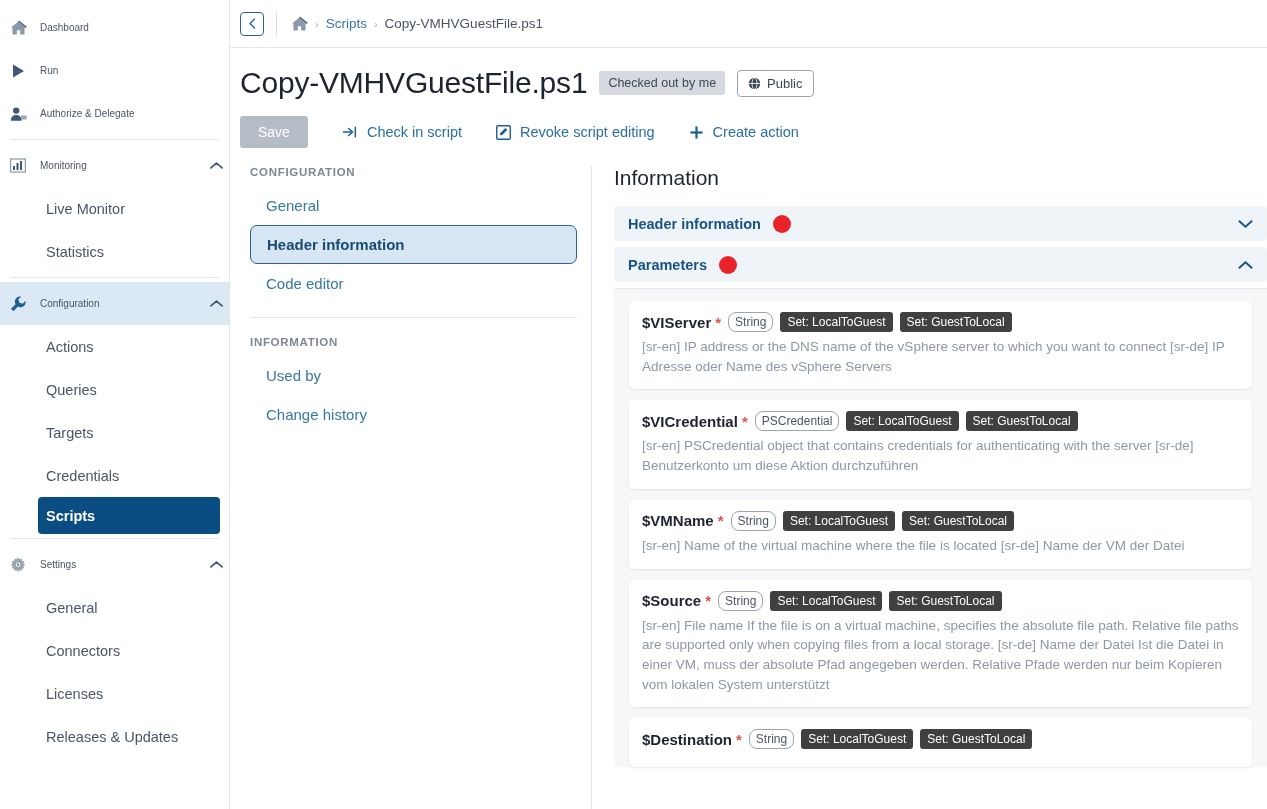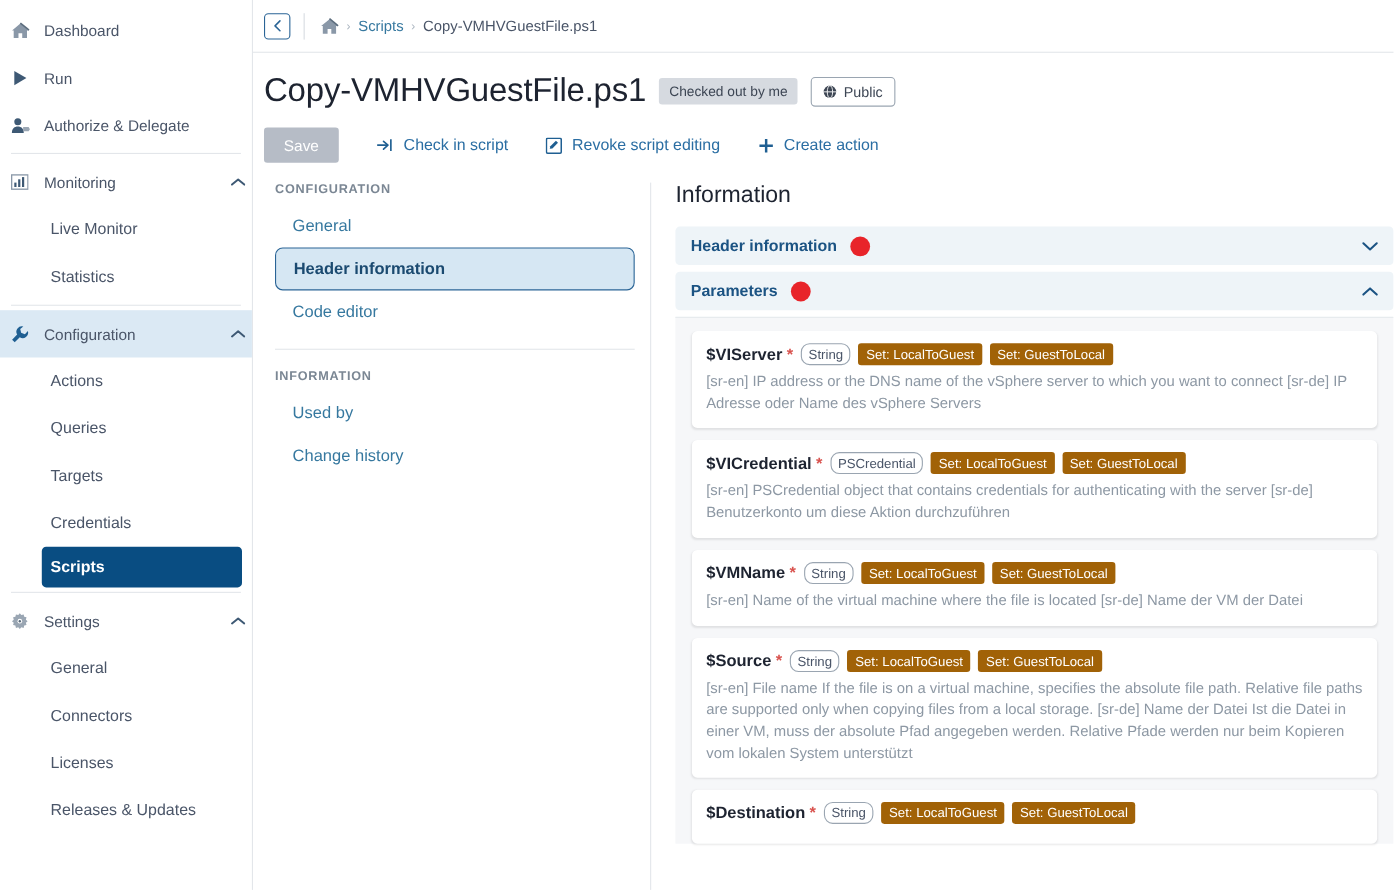--- a/index.html
+++ b/index.html
@@ -22,21 +22,21 @@
     padding-top: 6px;
     overflow: hidden;
     position: relative;
   }
   .nav-item {
     display: flex; align-items: center;
     height: 43px;
     padding-left: 10px;
     cursor: pointer;
     color: #4a5568;
-    font-size: 14px;
+    font-size: 10px;
     position: relative;
   }
   .nav-item .ico {
     width: 30px; flex: 0 0 30px;
     display: flex; align-items: center; justify-content: flex-start;
     color: #3e5974;
   }
   .nav-item .lbl { flex: 1 1 auto; }
   .nav-item .chev { width: 26px; flex: 0 0 26px; display:flex; align-items:center; justify-content:center; color:#4a6versatile; }
   .nav-group {
@@ -189,21 +189,21 @@
     margin-bottom: 5px;
   }
   .pname { font-size: 15px; font-weight: bold; color: #1d2330; white-space: nowrap; }
   .req { color: #d9534f; font-weight: bold; font-size: 15px; margin-left: -3px; }
   .type-badge {
     border: 1px solid #9aa5b1; border-radius: 8px;
     font-size: 12px; color: #4a5568;
     padding: 2px 6px; background: #fff; white-space: nowrap;
   }
   .set-badge {
-    background: #a16207; color: #ffffff;
+    background: #404040; color: #ffffff;
     font-size: 12px; border-radius: 3px;
     padding: 3px 7px; white-space: nowrap;
   }
   .pdesc {
     font-size: 13.5px; color: #8d98a4; line-height: 1.46;
   }
 </style>
 </head>
 <body>
 

